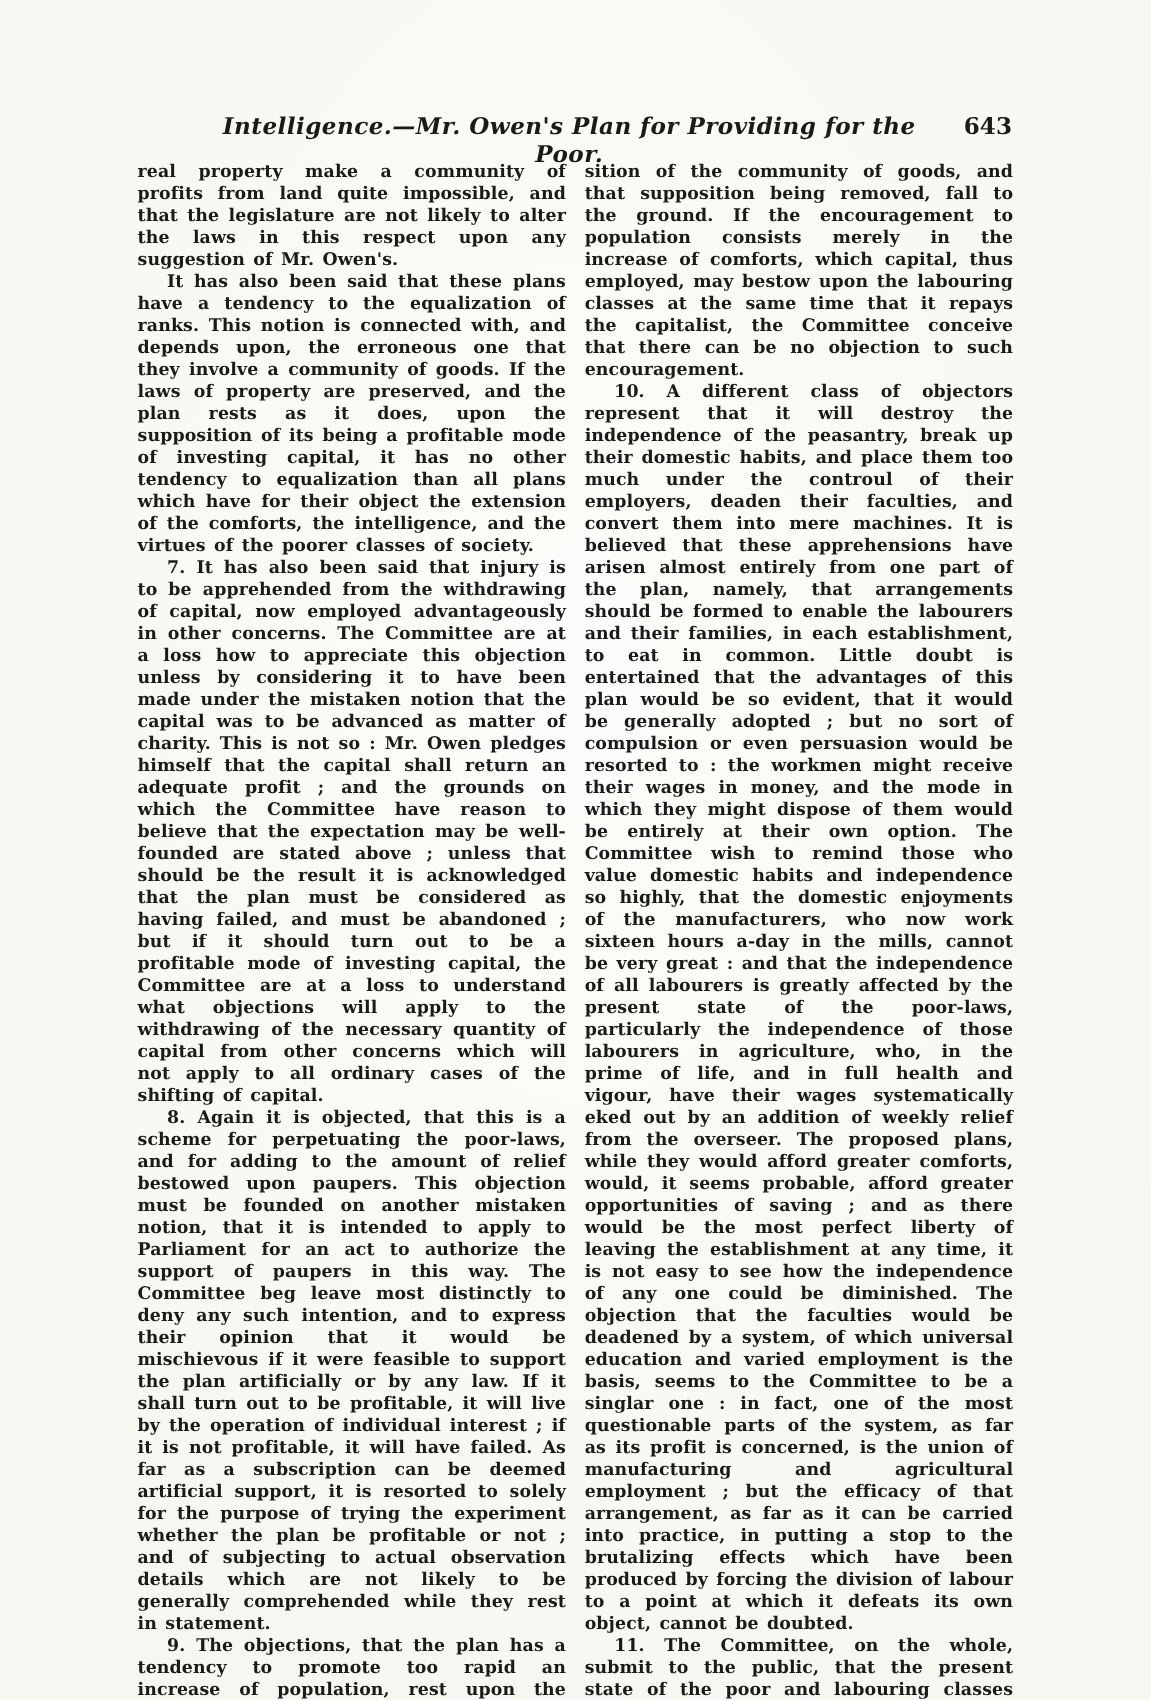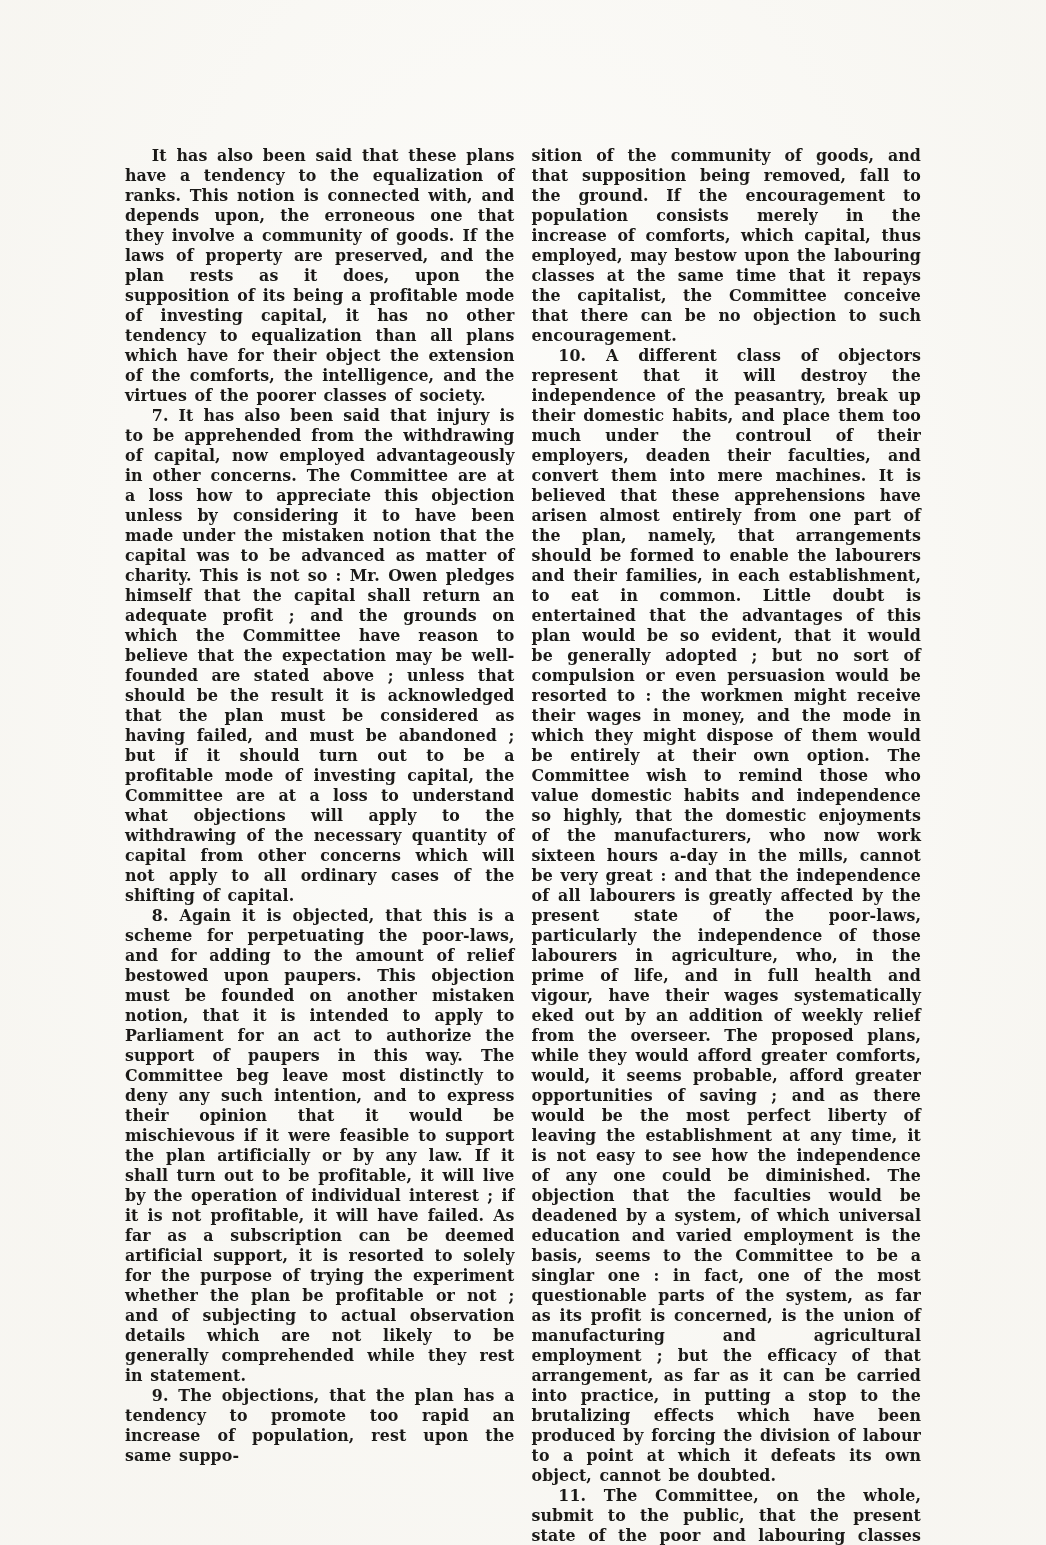--- a/index.html
+++ b/index.html
@@ -70,23 +70,28 @@
   }
   .column p.no-indent {
     text-indent: 0;
   }
 </style>
 </head>
 <body style="color: rgb(27, 26, 24); background-color: rgb(251, 250, 246);">
 
 <div class="page">
 
+  <div class="header">
+    <div class="header-title">Intelligence.—Mr. Owen's Plan for Providing for the Poor.</div>
+    <div class="header-pagenum">643</div>
+  </div>
 
   <div class="columns">
     <div class="column" id="left-column">
+        <p class="no-indent">real property make a community of profits from land quite impossible, and that the legislature are not likely to alter the laws in this respect upon any suggestion of Mr. Owen's.</p>
         <p>It has also been said that these plans have a tendency to the equalization of ranks. This notion is connected with, and depends upon, the erroneous one that they involve a community of goods. If the laws of property are preserved, and the plan rests as it does, upon the supposition of its being a profitable mode of investing capital, it has no other tendency to equalization than all plans which have for their object the extension of the comforts, the intelligence, and the virtues of the poorer classes of society.</p>
         <p>7. It has also been said that injury is to be apprehended from the withdrawing of capital, now employed advantageously in other concerns. The Committee are at a loss how to appreciate this objection unless by considering it to have been made under the mistaken notion that the capital was to be advanced as matter of charity. This is not so : Mr. Owen pledges himself that the capital shall return an adequate profit ; and the grounds on which the Committee have reason to believe that the expectation may be well-founded are stated above ; unless that should be the result it is acknowledged that the plan must be considered as having failed, and must be abandoned ; but if it should turn out to be a profitable mode of investing capital, the Committee are at a loss to understand what objections will apply to the withdrawing of the necessary quantity of capital from other concerns which will not apply to all ordinary cases of the shifting of capital.</p>
         <p>8. Again it is objected, that this is a scheme for perpetuating the poor-laws, and for adding to the amount of relief bestowed upon paupers. This objection must be founded on another mistaken notion, that it is intended to apply to Parliament for an act to authorize the support of paupers in this way. The Committee beg leave most distinctly to deny any such intention, and to express their opinion that it would be mischievous if it were feasible to support the plan artificially or by any law. If it shall turn out to be profitable, it will live by the operation of individual interest ; if it is not profitable, it will have failed. As far as a subscription can be deemed artificial support, it is resorted to solely for the purpose of trying the experiment whether the plan be profitable or not ; and of subjecting to actual observation details which are not likely to be generally comprehended while they rest in statement.</p>
         <p>9. The objections, that the plan has a tendency to promote too rapid an increase of population, rest upon the same suppo-</p>
       </div>
     <div class="column" id="right-column">
         <p class="no-indent">sition of the community of goods, and that supposition being removed, fall to the ground. If the encouragement to population consists merely in the increase of comforts, which capital, thus employed, may bestow upon the labouring classes at the same time that it repays the capitalist, the Committee conceive that there can be no objection to such encouragement.</p>
         <p>10. A different class of objectors represent that it will destroy the independence of the peasantry, break up their domestic habits, and place them too much under the controul of their employers, deaden their faculties, and convert them into mere machines. It is believed that these apprehensions have arisen almost entirely from one part of the plan, namely, that arrangements should be formed to enable the labourers and their families, in each establishment, to eat in common. Little doubt is entertained that the advantages of this plan would be so evident, that it would be generally adopted ; but no sort of compulsion or even persuasion would be resorted to : the workmen might receive their wages in money, and the mode in which they might dispose of them would be entirely at their own option. The Committee wish to remind those who value domestic habits and independence so highly, that the domestic enjoyments of the manufacturers, who now work sixteen hours a-day in the mills, cannot be very great : and that the independence of all labourers is greatly affected by the present state of the poor-laws, particularly the independence of those labourers in agriculture, who, in the prime of life, and in full health and vigour, have their wages systematically eked out by an addition of weekly relief from the overseer. The proposed plans, while they would afford greater comforts, would, it seems probable, afford greater opportunities of saving ; and as there would be the most perfect liberty of leaving the establishment at any time, it is not easy to see how the independence of any one could be diminished. The objection that the faculties would be deadened by a system, of which universal education and varied employment is the basis, seems to the Committee to be a singlar one : in fact, one of the most questionable parts of the system, as far as its profit is concerned, is the union of manufacturing and agricultural employment ; but the efficacy of that arrangement, as far as it can be carried into practice, in putting a stop to the brutalizing effects which have been produced by forcing the division of labour to a point at which it defeats its own object, cannot be doubted.</p>
         <p>11. The Committee, on the whole, submit to the public, that the present state of the poor and labouring classes cannot continue, and that some remedy must be</p>
       </div>

